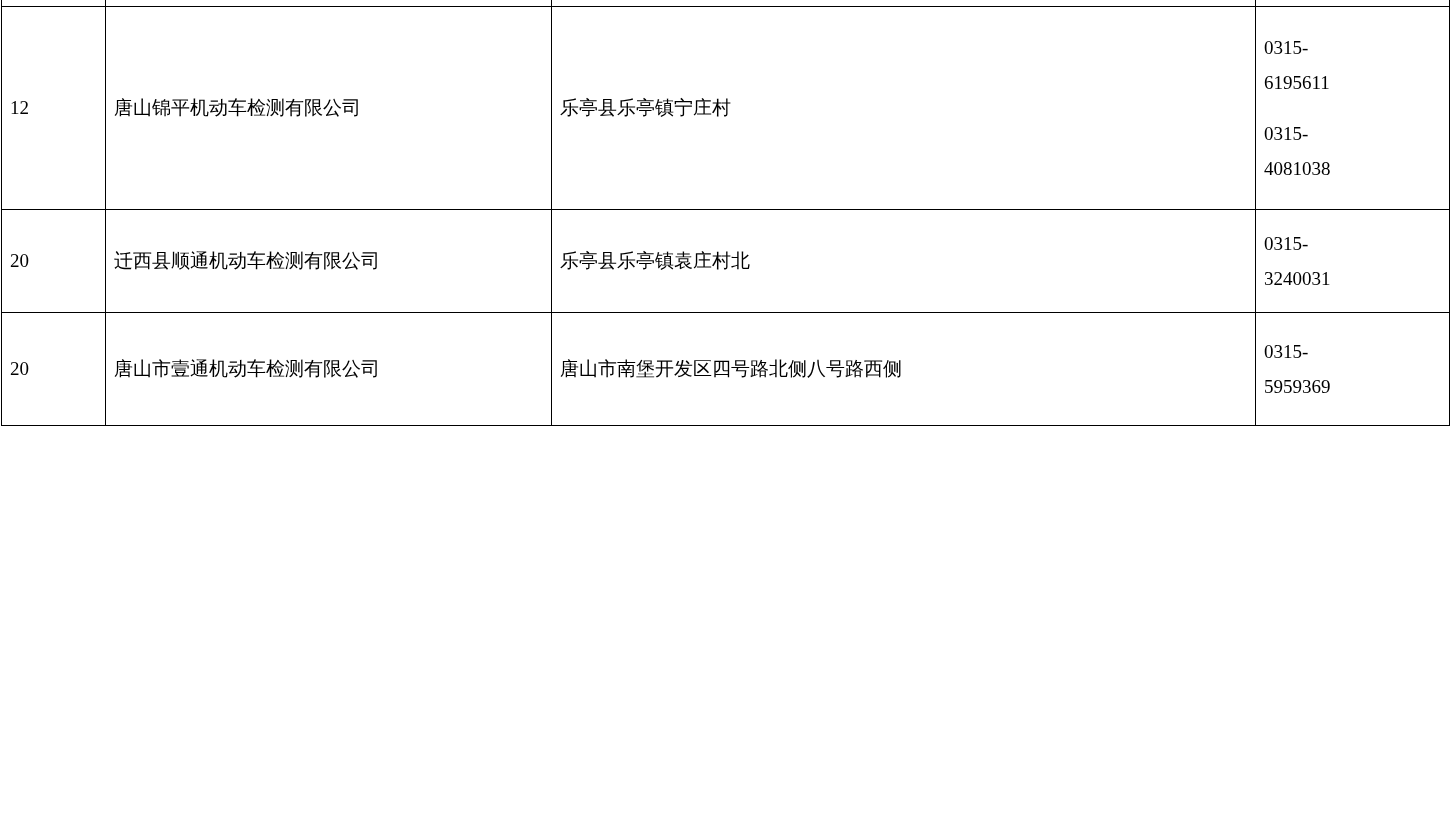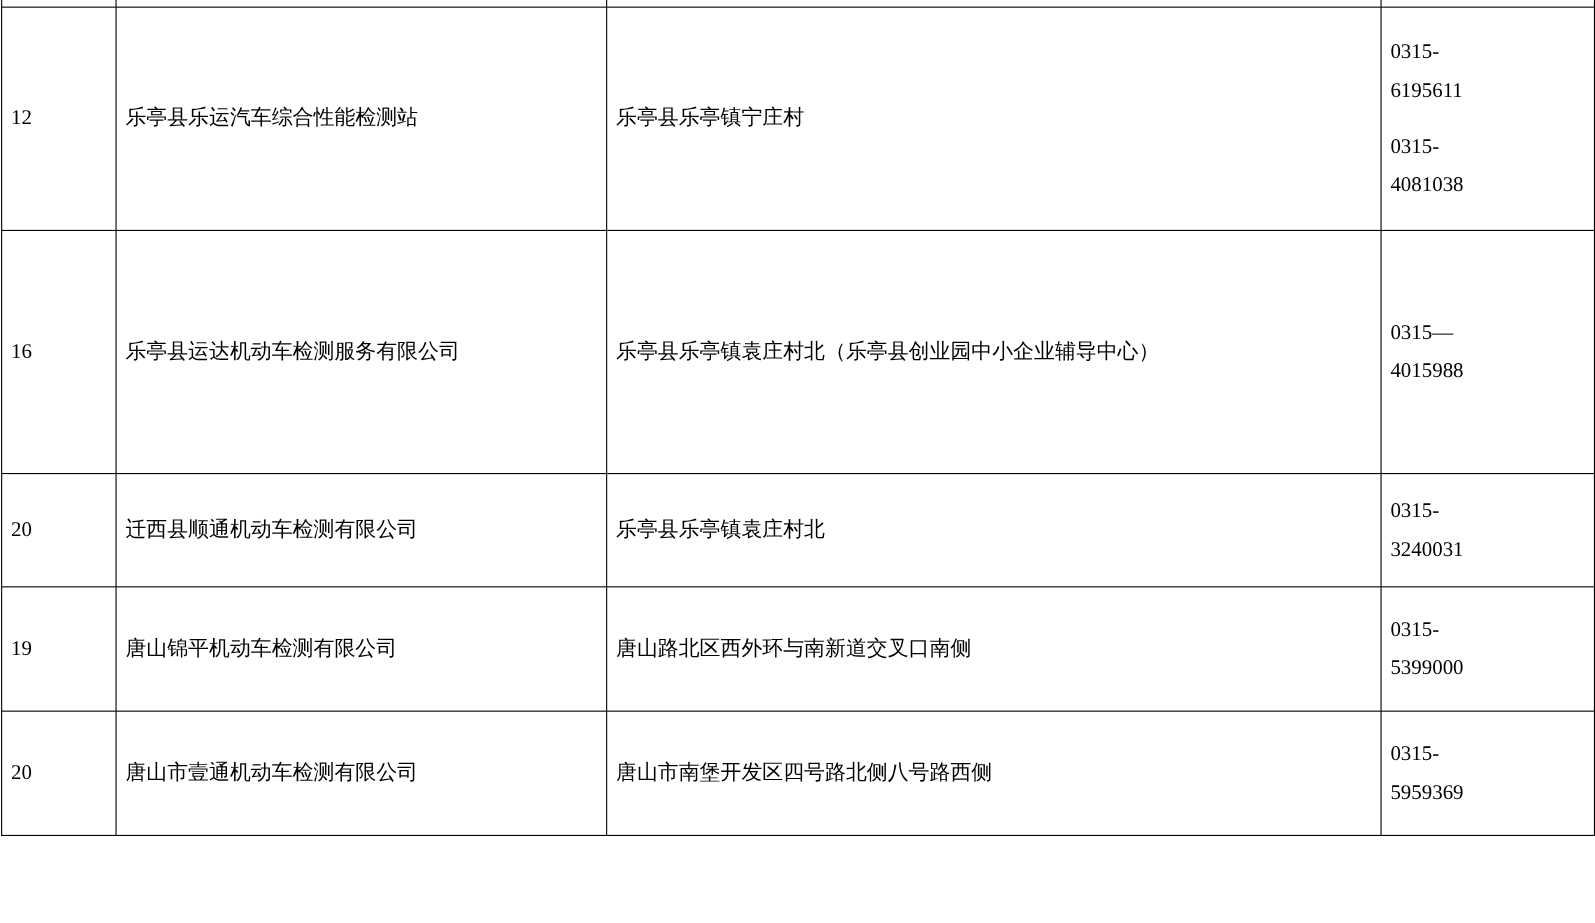--- a/index.html
+++ b/index.html
@@ -71,61 +71,43 @@
 
       <tr class="row-clip-top">
         <td></td>
         <td></td>
         <td></td>
         <td></td>
       </tr>
 
       <tr class="r15">
         <td>12</td>
-        <td>乐亭县乐运汽车综合性能检测站</td>
+        <td>唐山锦平机动车检测有限公司</td>
         <td>乐亭县乐亭镇宁庄村</td>
         <td>
           <span class="phone-line">0315-</span>
           <span class="phone-line">6195611</span>
           <span class="phone-gap"></span>
           <span class="phone-line">0315-</span>
           <span class="phone-line">4081038</span>
         </td>
       </tr>
 
-      <tr class="r16">
-        <td>16</td>
-        <td>乐亭县运达机动车检测服务有限公司</td>
-        <td>乐亭县乐亭镇袁庄村北（乐亭县创业园中小企业辅导中心）</td>
-        <td>
-          <span class="phone-line">0315—</span>
-          <span class="phone-line">4015988</span>
-        </td>
-      </tr>
 
 
       <tr class="r18">
         <td>20</td>
         <td>迁西县顺通机动车检测有限公司</td>
         <td>乐亭县乐亭镇袁庄村北</td>
         <td>
           <span class="phone-line">0315-</span>
           <span class="phone-line">3240031</span>
         </td>
       </tr>
 
-      <tr class="r19">
-        <td>19</td>
-        <td>唐山锦平机动车检测有限公司</td>
-        <td>唐山路北区西外环与南新道交叉口南侧</td>
-        <td>
-          <span class="phone-line">0315-</span>
-          <span class="phone-line">5399000</span>
-        </td>
-      </tr>
 
       <tr class="r20">
         <td>20</td>
         <td>唐山市壹通机动车检测有限公司</td>
         <td>唐山市南堡开发区四号路北侧八号路西侧</td>
         <td>
           <span class="phone-line">0315-</span>
           <span class="phone-line">5959369</span>
         </td>
       </tr>

